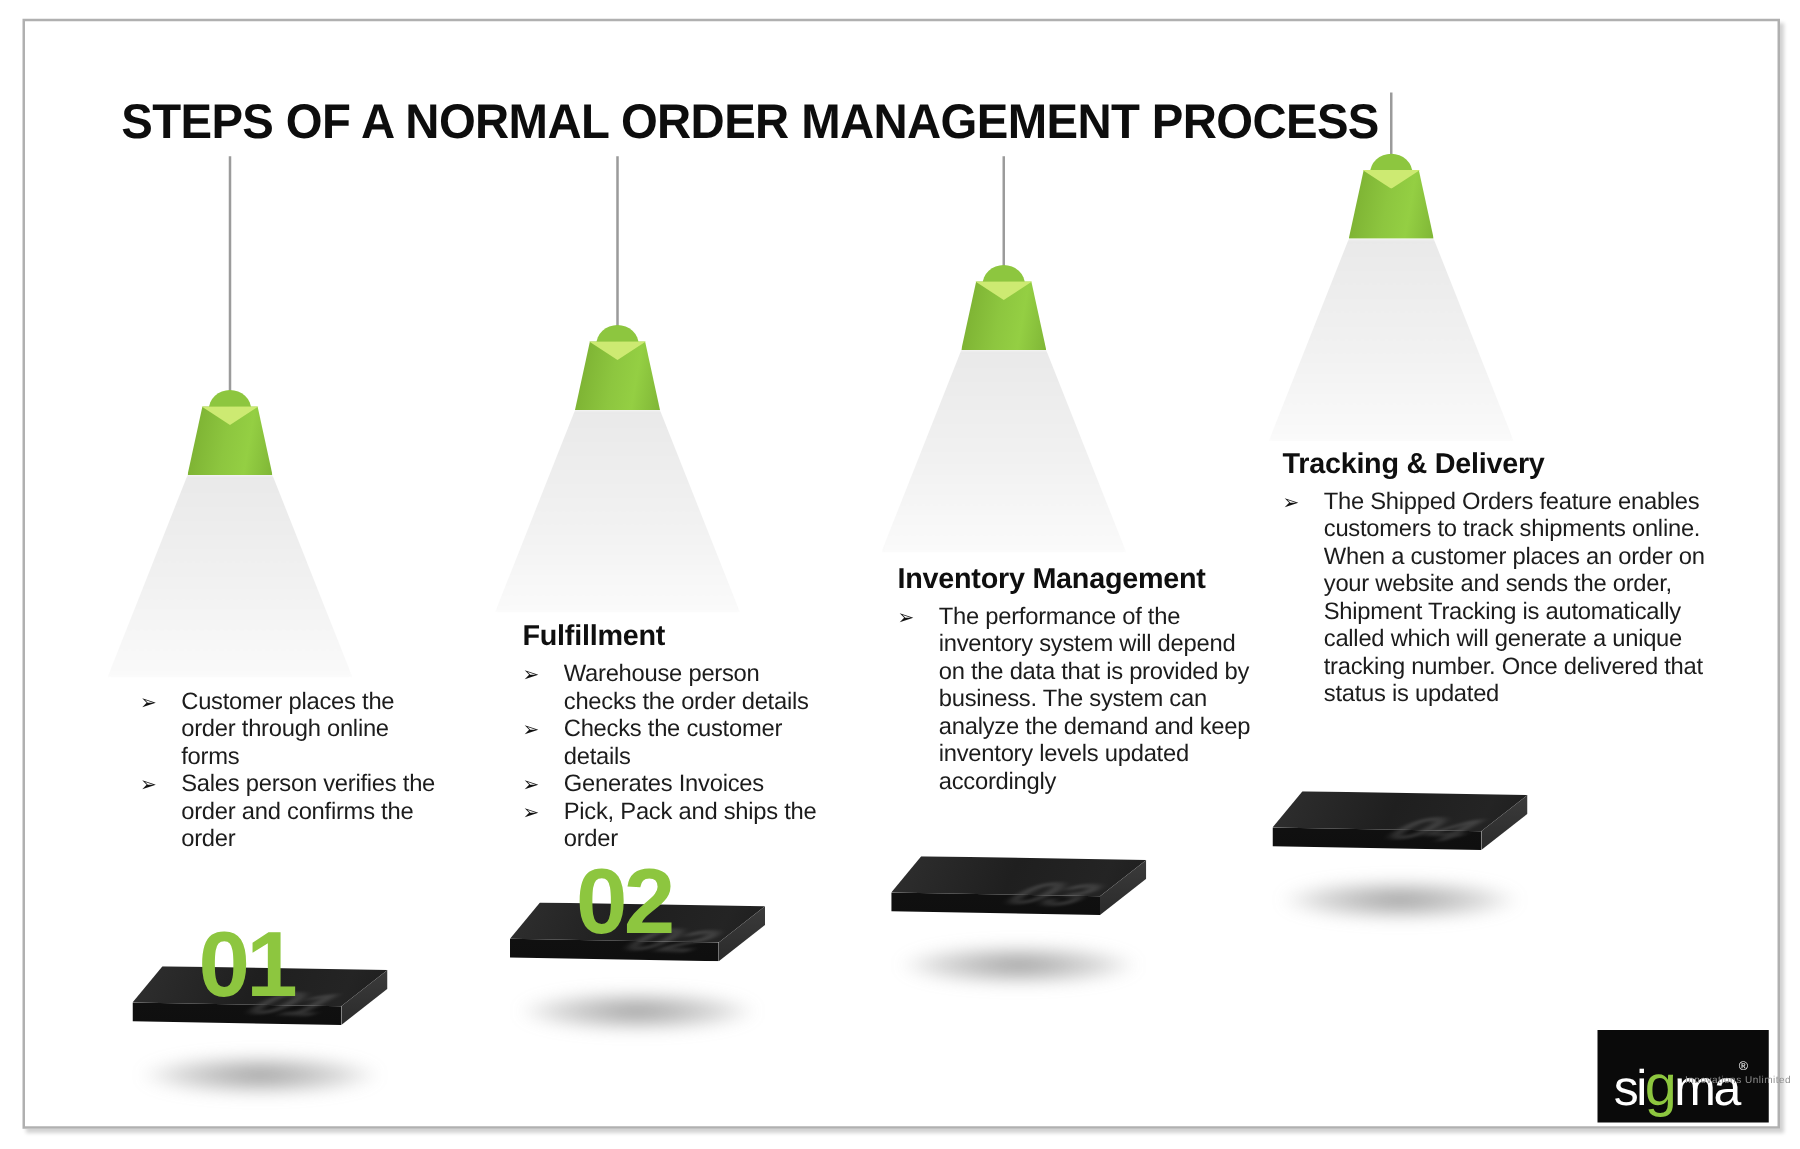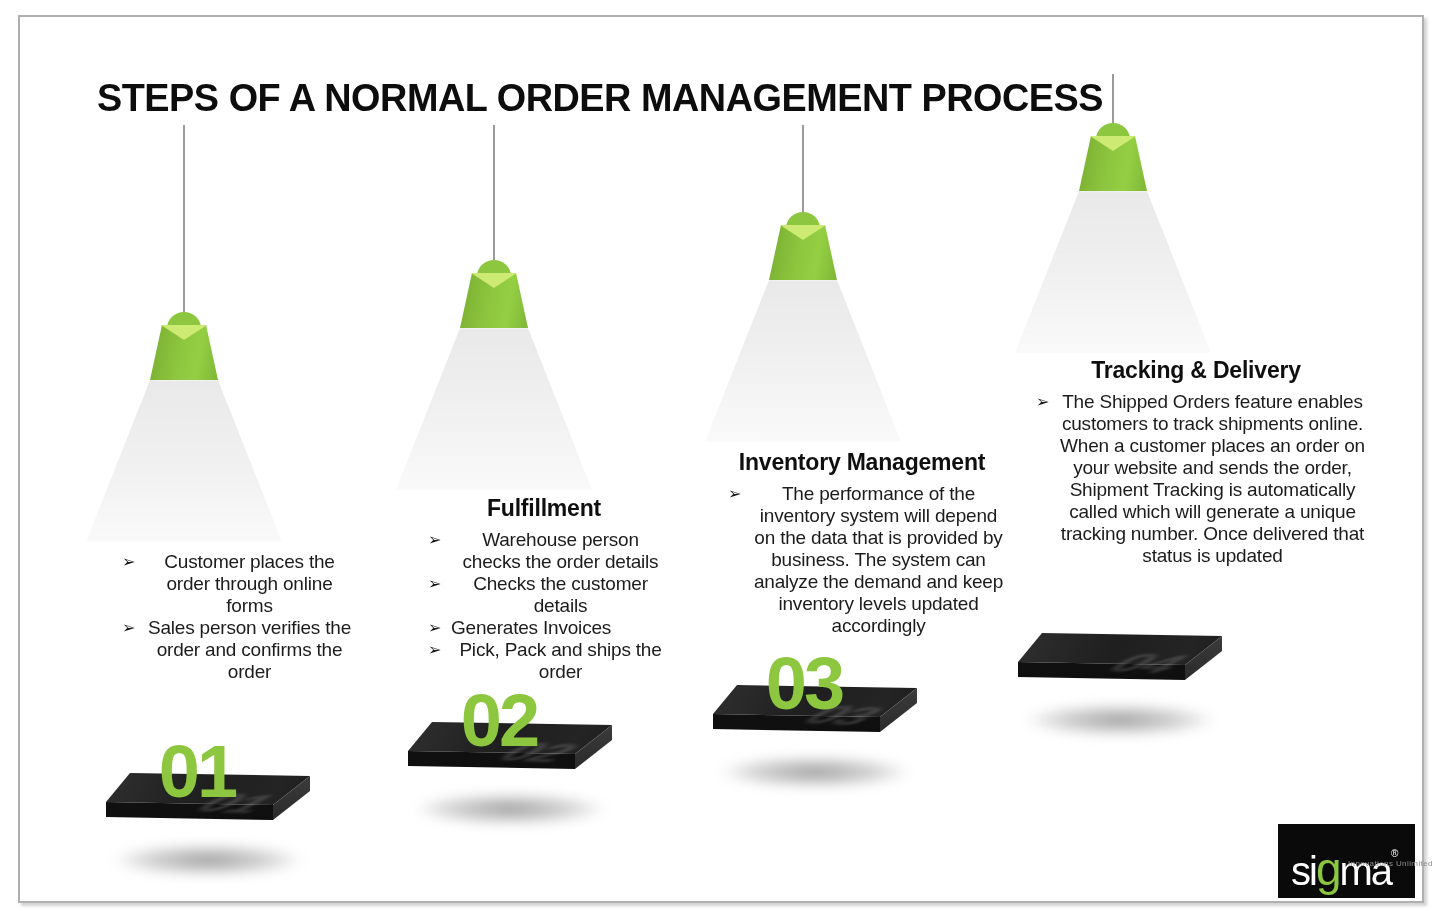--- a/index.html
+++ b/index.html
@@ -32,21 +32,21 @@
              width:46px;height:15px;
              clip-path:polygon(0 0,100% 0,50% 100%);
              background:#cdea72;}
   .lamp .beam{position:absolute;left:12px;top:calc(var(--d) + 68px);
               width:196px;height:162px;
               clip-path:polygon(32.7% 0,67.3% 0,100% 100%,0 100%);
               background:linear-gradient(to bottom,#e9e9e9 0%,#f1f1f1 55%,#fafafa 100%);
               filter:blur(1.2px);}
 
   
-  .step{position:absolute;text-align:center;}
+  .step{position:absolute;}
   .step h2{margin:0 0 7px 0;font-size:23px;font-weight:700;color:#0f0f0f;
            letter-spacing:-.2px;}
   .step ul{list-style:none;margin:0;padding:0;}
   .step li{display:flex;font-size:19px;line-height:22px;letter-spacing:-.2px;color:#1c1c1c;}
   .step .marker{flex:none;width:33px;font-size:16px;line-height:22px;
                 font-family:"DejaVu Sans", sans-serif;color:#111;}
 
   
   .platform{position:absolute;width:230px;height:150px;}
   .platform .pshadow{position:absolute;left:-12px;top:102px;width:256px;height:44px;
@@ -186,21 +186,20 @@
     <div class="face fside"></div>
     <div class="reflect">02</div>
     <div class="num">02</div>
   </div>
   <div class="platform" style="left:699px;top:648px">
     <div class="pshadow"></div>
     <div class="face ftop"></div>
     <div class="face ffront"></div>
     <div class="face fside"></div>
     <div class="reflect">03</div>
-    <div class="num">03</div>
   </div>
   <div class="platform" style="left:1004px;top:596px">
     <div class="pshadow"></div>
     <div class="face ftop"></div>
     <div class="face ffront"></div>
     <div class="face fside"></div>
     <div class="reflect">04</div>
   </div>
 
   <div class="logo">

